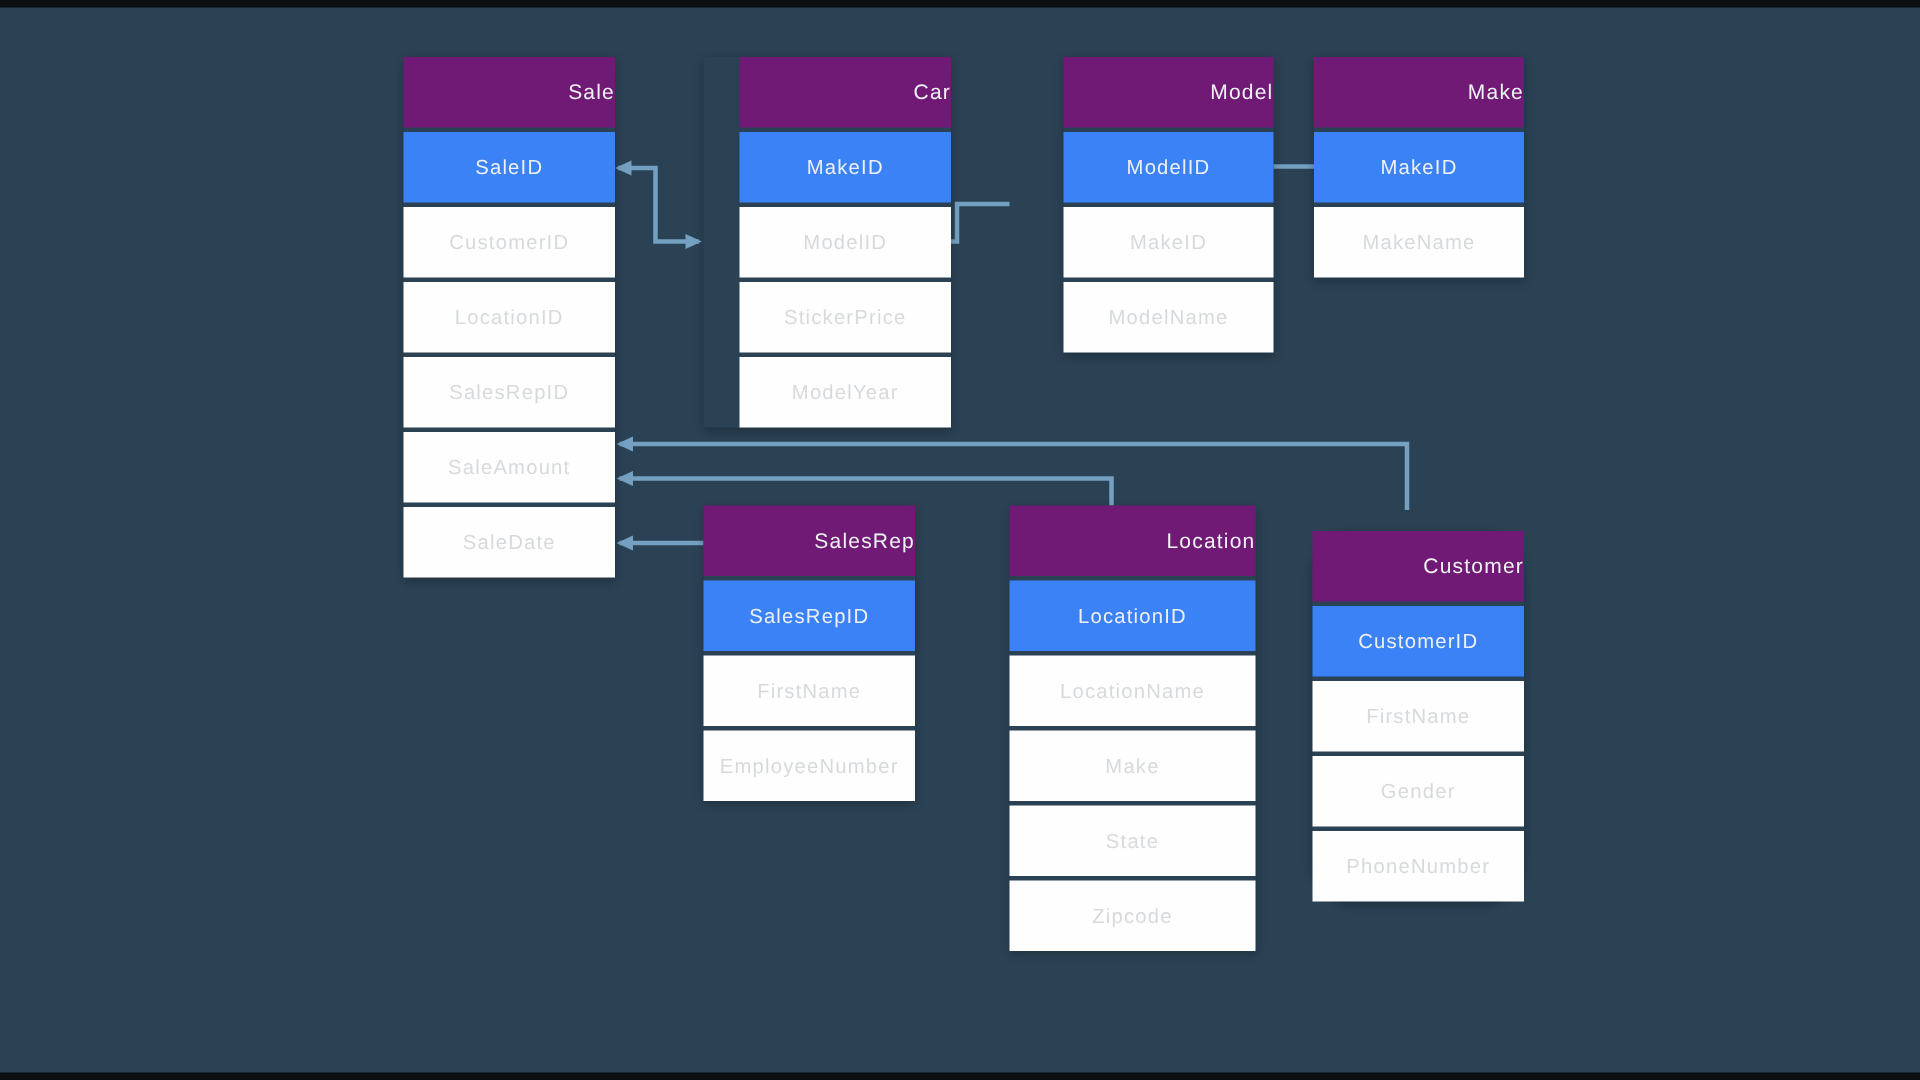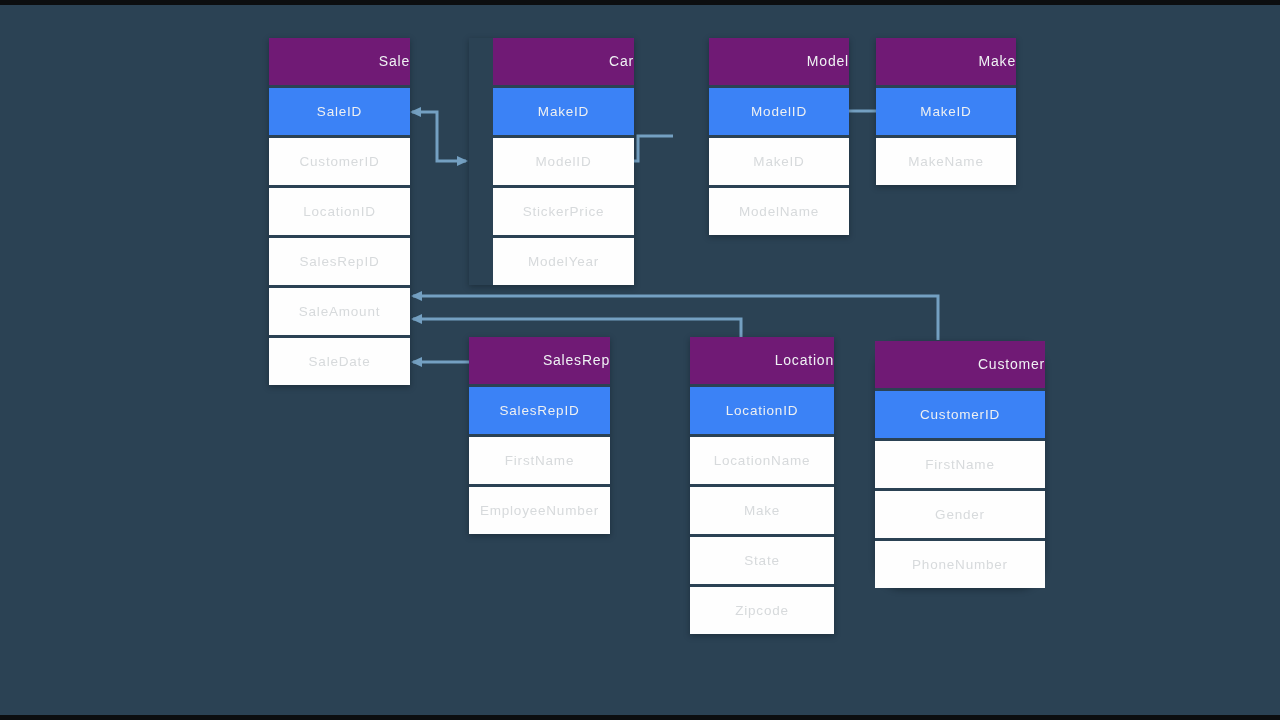--- a/index.html
+++ b/index.html
@@ -28,22 +28,22 @@
     background:#fefefe;color:#d7dadc;
     font-size:13.5px;letter-spacing:.8px;
   }
   .cell.key{background:#3b82f6;color:#eef0f2;}
   
   .t-sale    {left:269px;top:38px;width:141px;}
   .t-car     {left:469px;top:38px;width:141px;padding-left:24px;}
   .t-model   {left:709px;top:38px;width:140px;}
   .t-make    {left:876px;top:38px;width:140px;}
   .t-salesrep{left:469px;top:337px;width:141px;}
-  .t-location{left:690px;top:337px;width:144px;}
-  .t-customer{left:875px;top:341px;width:170px;border-radius:27px;}
+  .t-location{left:673px;top:337px;width:164px;}
+  .t-customer{left:875px;top:354px;width:141px;border-radius:27px;}
 </style>
 </head>
 <body>
 
 <div class="stage">
 
   <div class="letterbox top"></div>
   <div class="letterbox bottom"></div>
 
   <svg class="wires" viewBox="0 0 1280 720" xmlns="http://www.w3.org/2000/svg">

